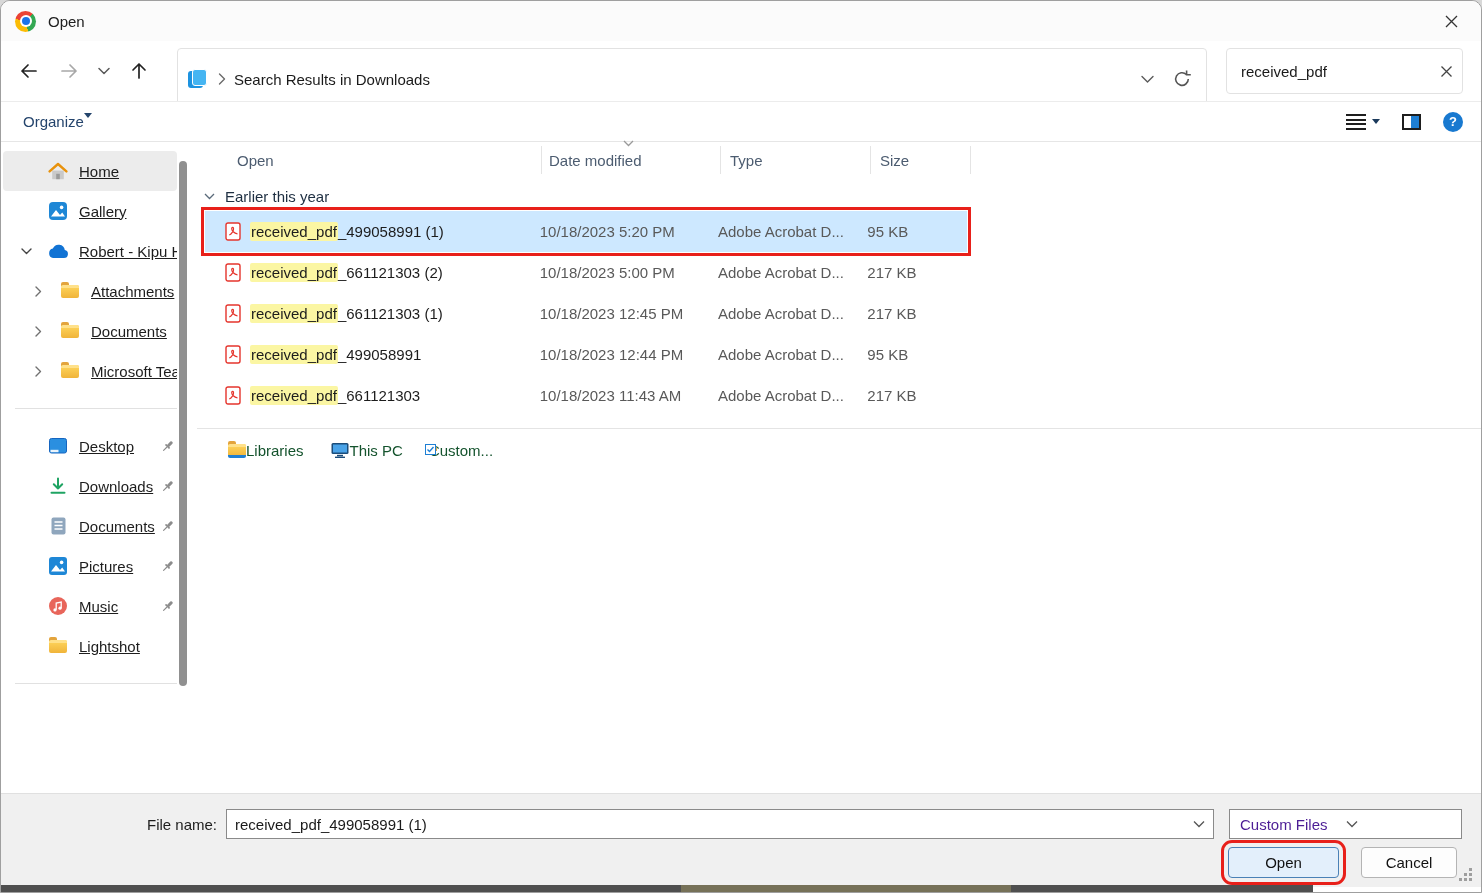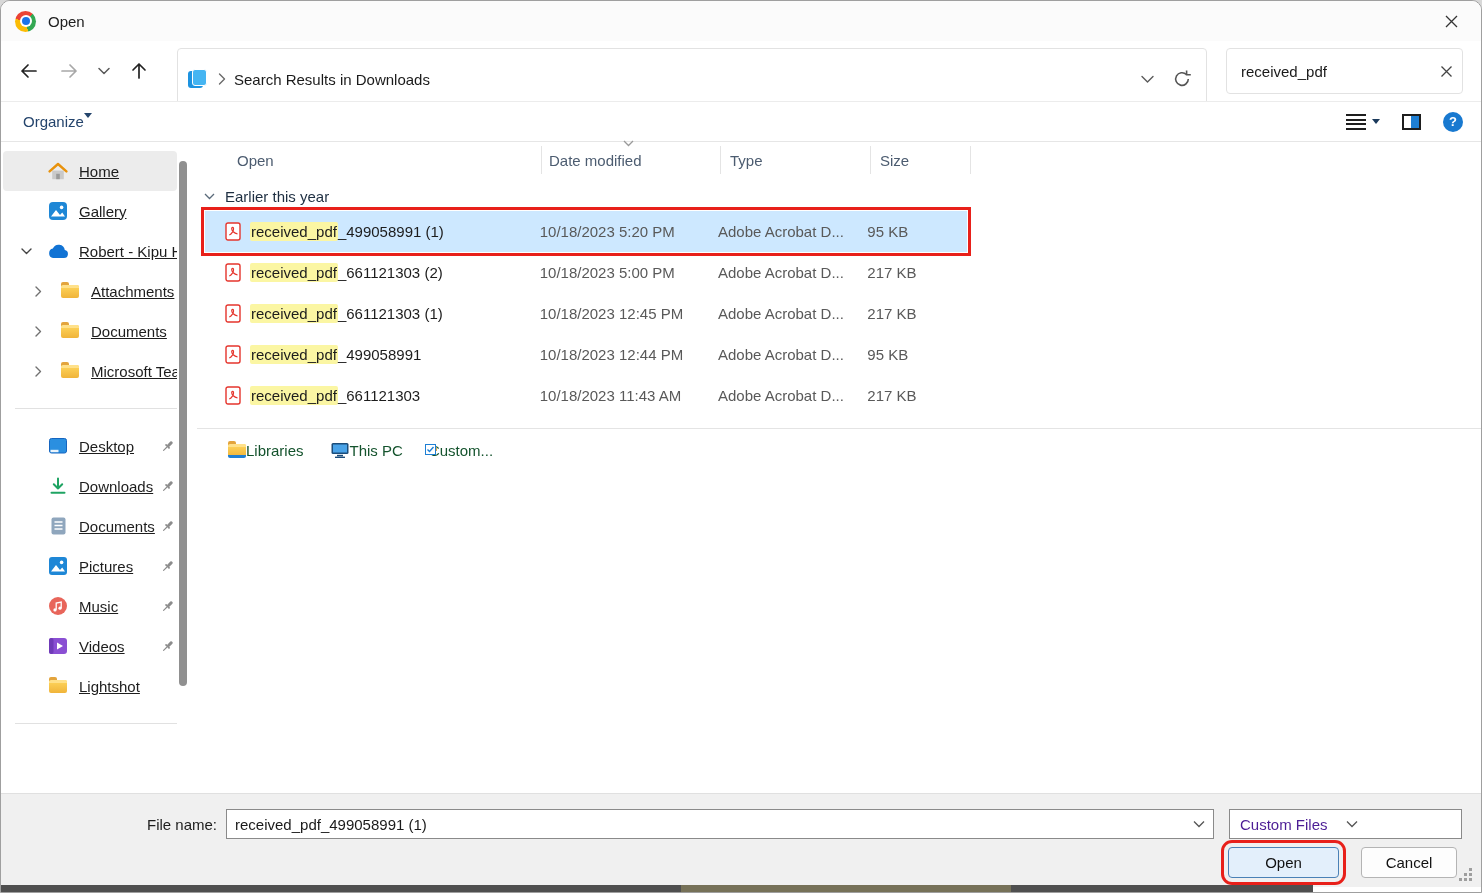--- a/index.html
+++ b/index.html
@@ -409,40 +409,20 @@
           <svg width="15" height="15" viewBox="0 0 16 16">
             <g transform="rotate(45 8 8)" fill="#8c8c8c">
               <rect x="6.4" y="1" width="3.2" height="6.6" rx="1.2"></rect>
               <rect x="4.8" y="7" width="6.4" height="1.9" rx="0.9"></rect>
               <rect x="7.4" y="8.9" width="1.2" height="5.6" rx="0.6"></rect>
             </g>
           </svg>
         </span>
     </div>
 
-    <div class="sitem">
-      <span class="expander"></span>
-      <span class="sicon">
-        <svg width="20" height="18" viewBox="0 0 20 18">
-            <rect x="1" y="1" width="18" height="16" rx="3" fill="#8a4fd3"></rect>
-            <rect x="1" y="1" width="4.5" height="16" rx="2" fill="#6f3ab8"></rect>
-            <path d="M9 5.5l6 3.5-6 3.5z" fill="#fff"></path>
-          </svg>
-      </span>
-      <span class="slabel">Videos</span>
-      <span class="pin">
-          <svg width="15" height="15" viewBox="0 0 16 16">
-            <g transform="rotate(45 8 8)" fill="#8c8c8c">
-              <rect x="6.4" y="1" width="3.2" height="6.6" rx="1.2"></rect>
-              <rect x="4.8" y="7" width="6.4" height="1.9" rx="0.9"></rect>
-              <rect x="7.4" y="8.9" width="1.2" height="5.6" rx="0.6"></rect>
-            </g>
-          </svg>
-        </span>
-    </div>
 
 
     <div class="sitem">
       <span class="expander"></span>
       <span class="sicon">
           <span class="folder"></span>
         </span>
       <span class="slabel">Lightshot</span>
     </div>
 

